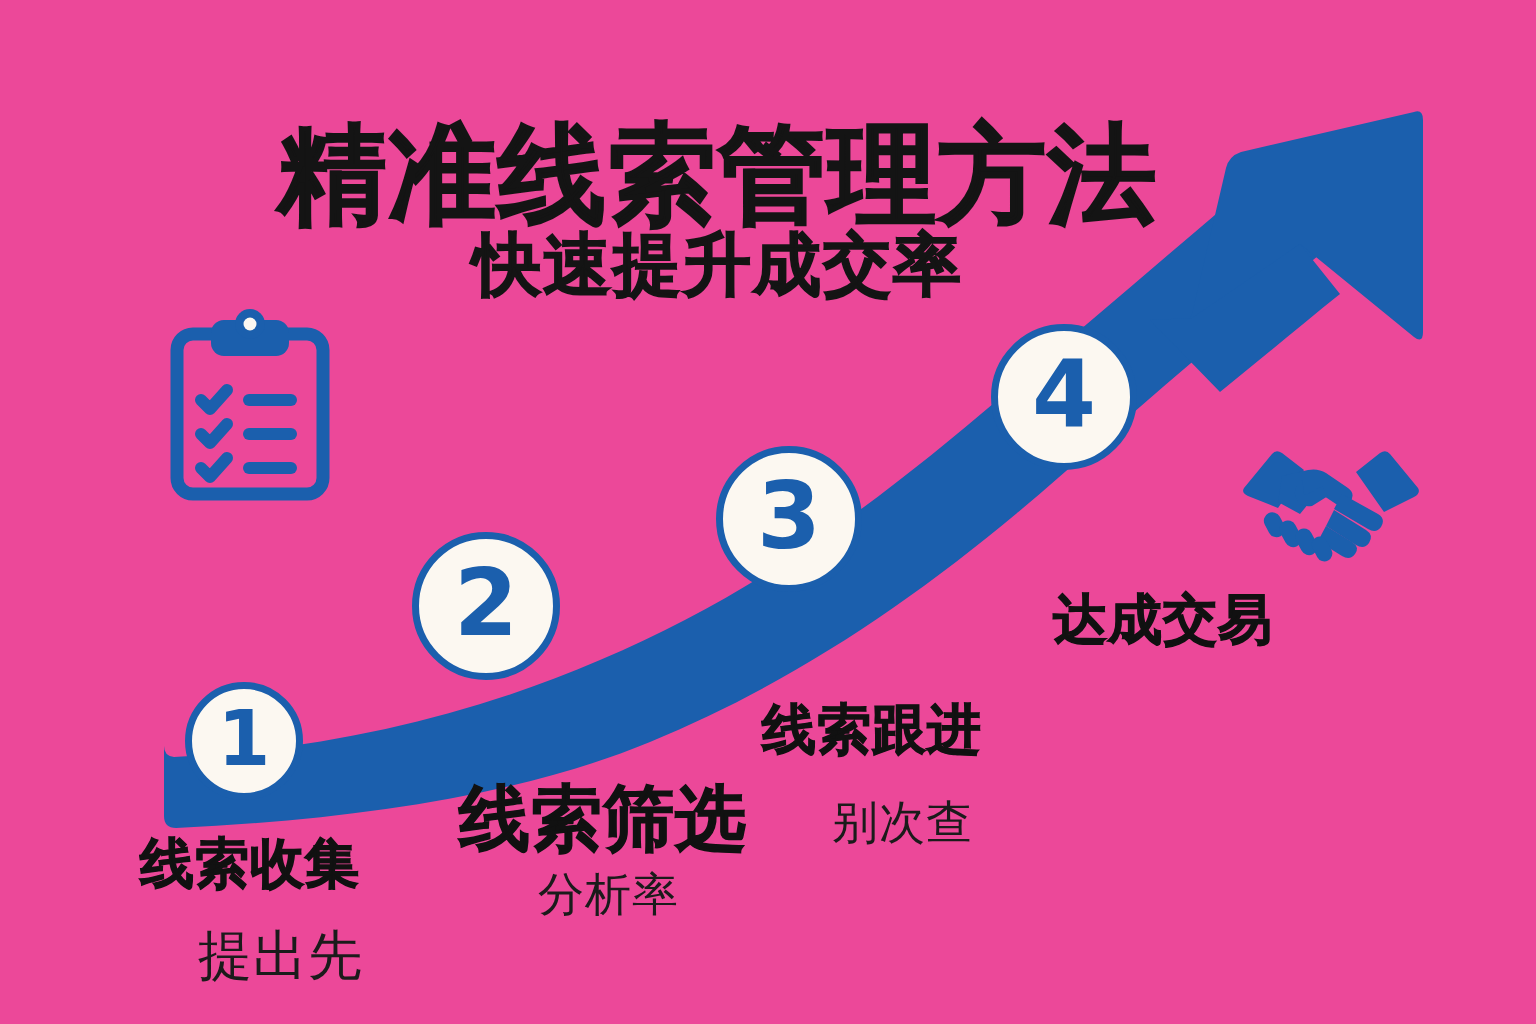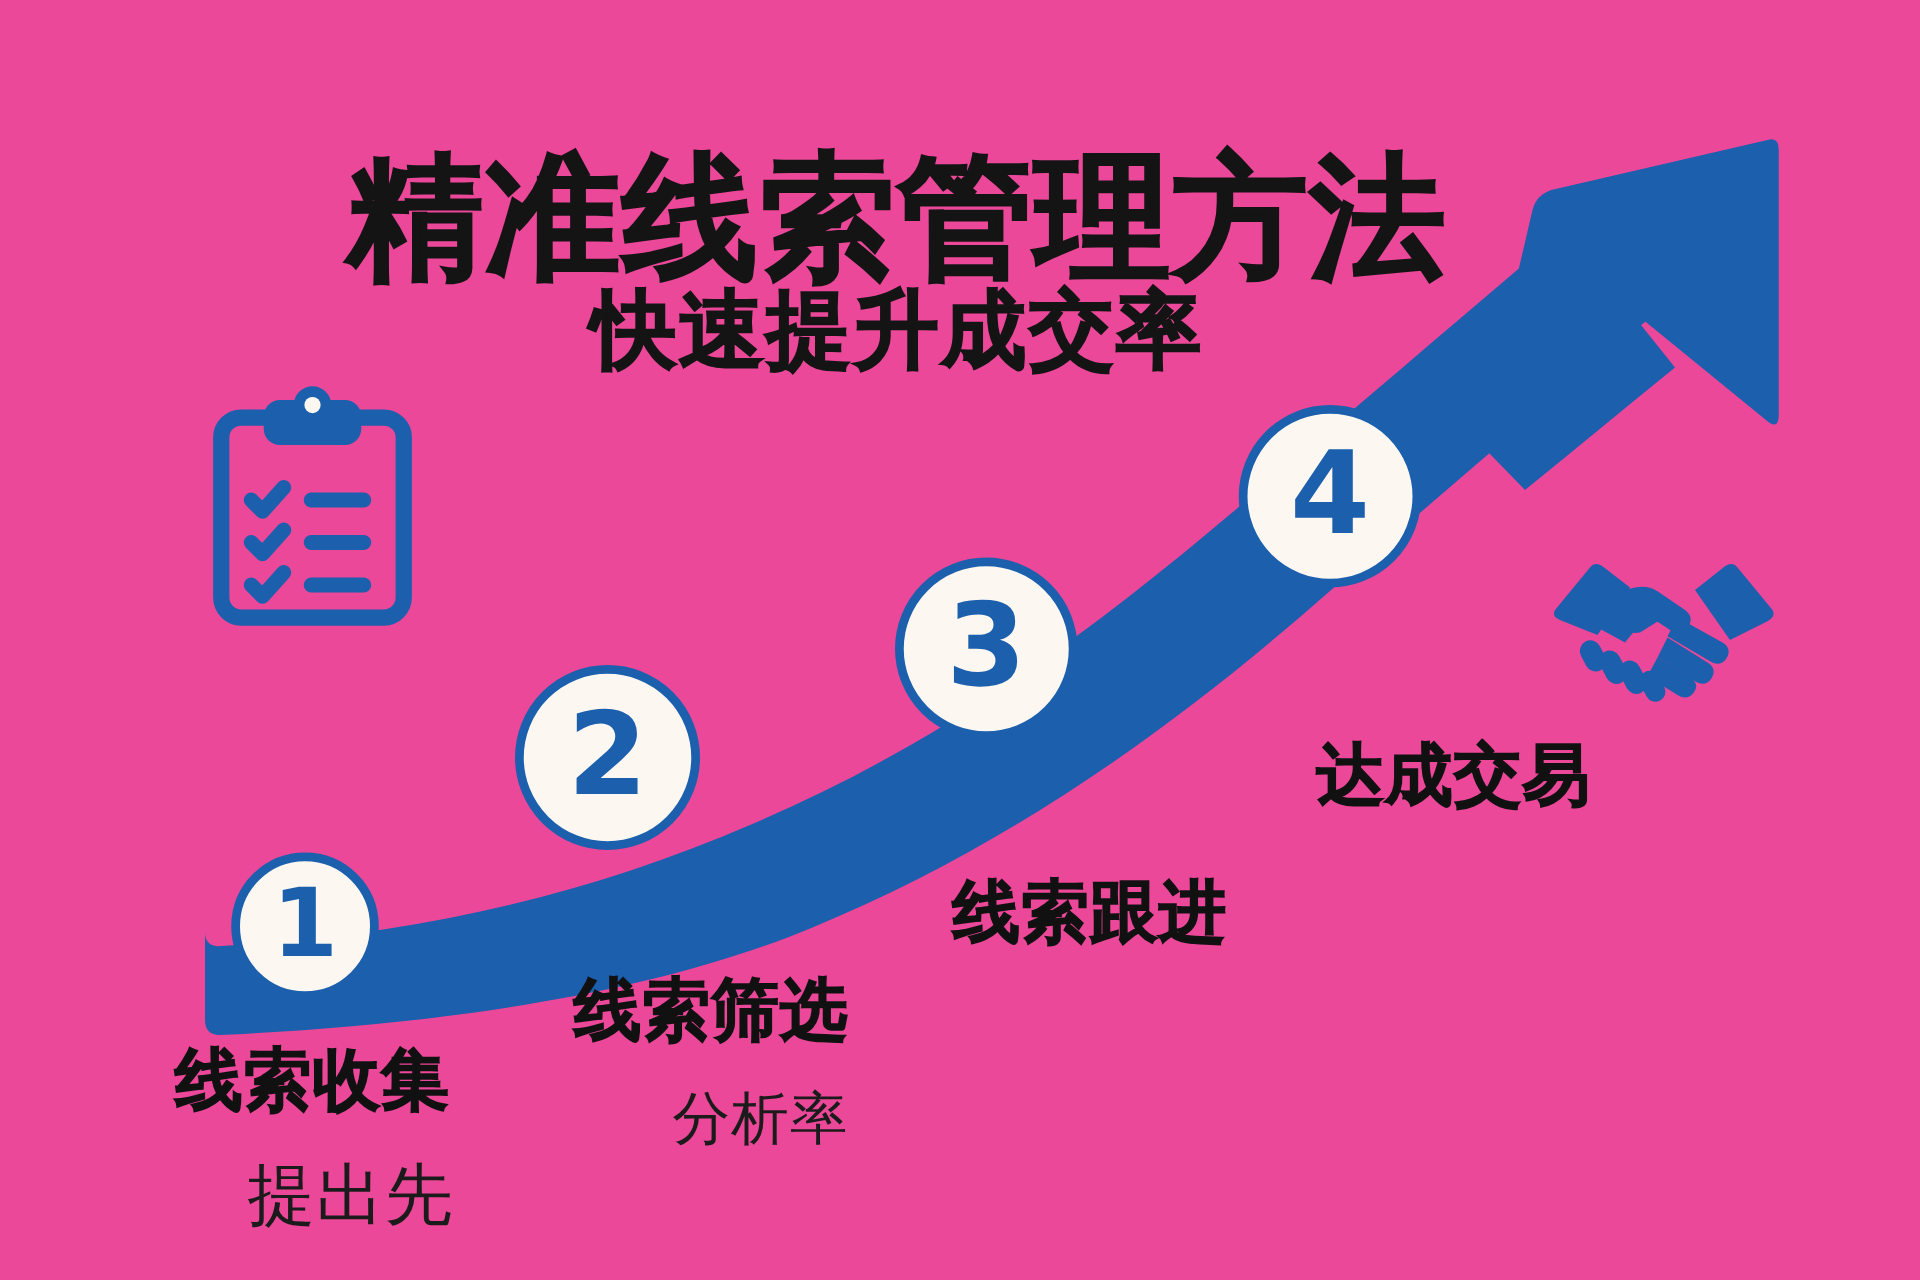--- a/index.html
+++ b/index.html
@@ -99,21 +99,21 @@
     position: absolute;
     color: #1B1B1B;
     font-weight: 500;
     white-space: nowrap;
     letter-spacing: 1px;
   }
 
   #label-1 { left: 140px; top: 828px; font-size: 54px; }
   #sub-1   { left: 198px; top: 920px; font-size: 54px; }
 
-  #label-2 { left: 459px; top: 772px; font-size: 54px; }
+  #label-2 { left: 459px; top: 772px; font-size: 71px; }
   #sub-2   { left: 538px; top: 864px; font-size: 46px; }
 
   #label-3 { left: 762px; top: 694px; font-size: 54px; }
   #sub-3   { left: 832px; top: 792px; font-size: 46px; }
 
   #label-4 { left: 1053px; top: 584px; font-size: 54px; }
   #sub-4   { left: 1125px; top: 690px; font-size: 46px; }
 
   
   .icon-box { position: absolute; }
@@ -196,20 +196,21 @@
     <span>4</span>
   </div>
 
   <div class="step-label" id="label-1">线索收集</div>
   <div class="step-sub" id="sub-1">提出先</div>
 
   <div class="step-label" id="label-2">线索筛选</div>
   <div class="step-sub" id="sub-2">分析率</div>
 
   <div class="step-label" id="label-3">线索跟进</div>
+  <div class="step-sub" id="sub-3">别次查</div>
 
   <div class="step-label" id="label-4">达成交易</div>
 
   <div class="icon-box" id="clipboard-icon">
     <svg viewBox="0 0 170 196" width="170" height="196" xmlns="http://www.w3.org/2000/svg">
 
       <rect x="12" y="26" width="146" height="160" rx="16" ry="16" fill="none" stroke="#1B5FAD" stroke-width="13"></rect>
 
       <rect x="46" y="12" width="78" height="36" rx="13" ry="13" fill="#1B5FAD"></rect>
 

